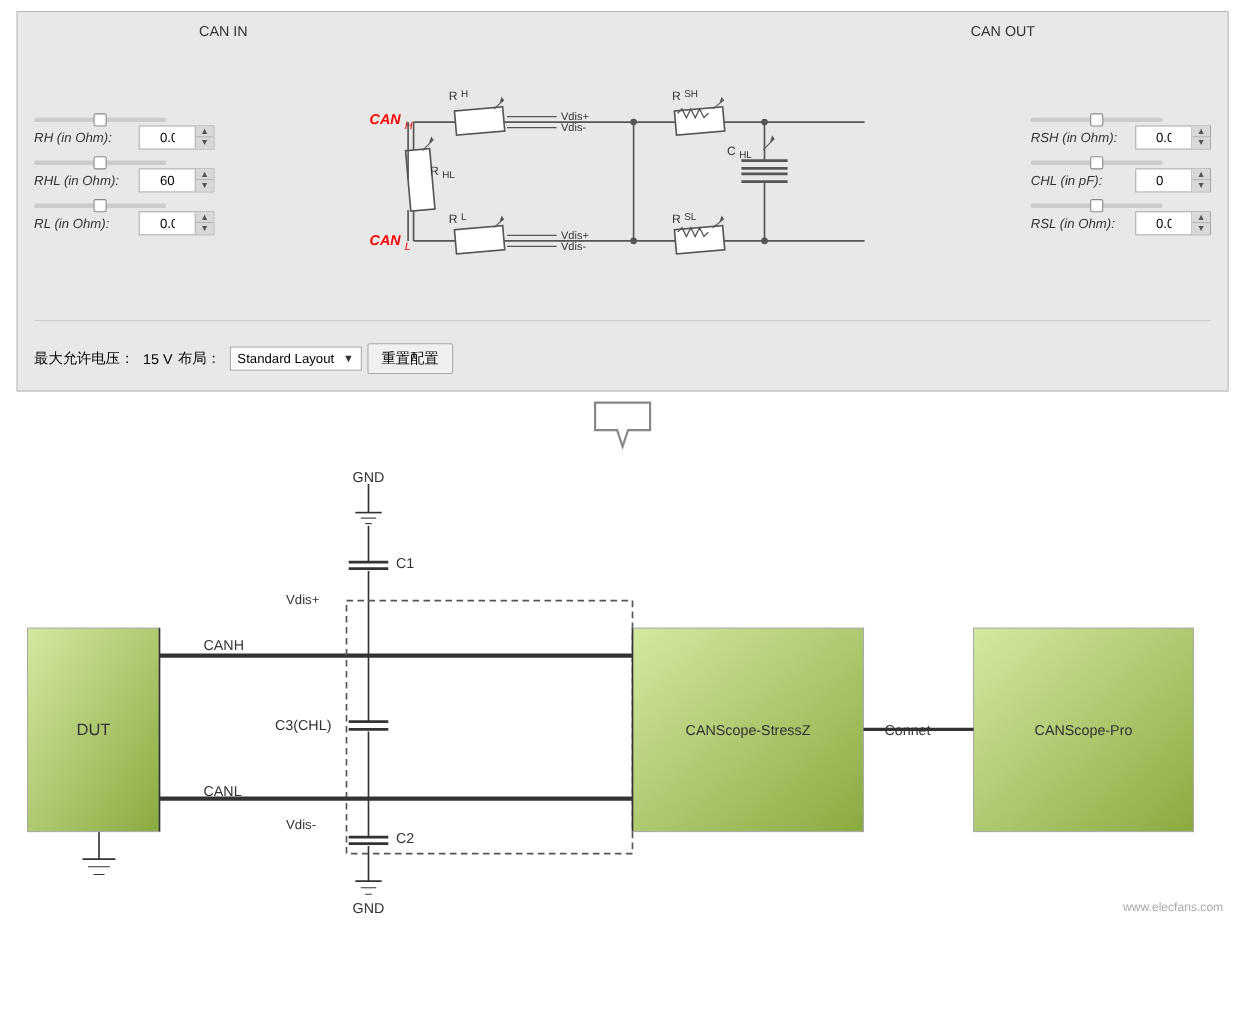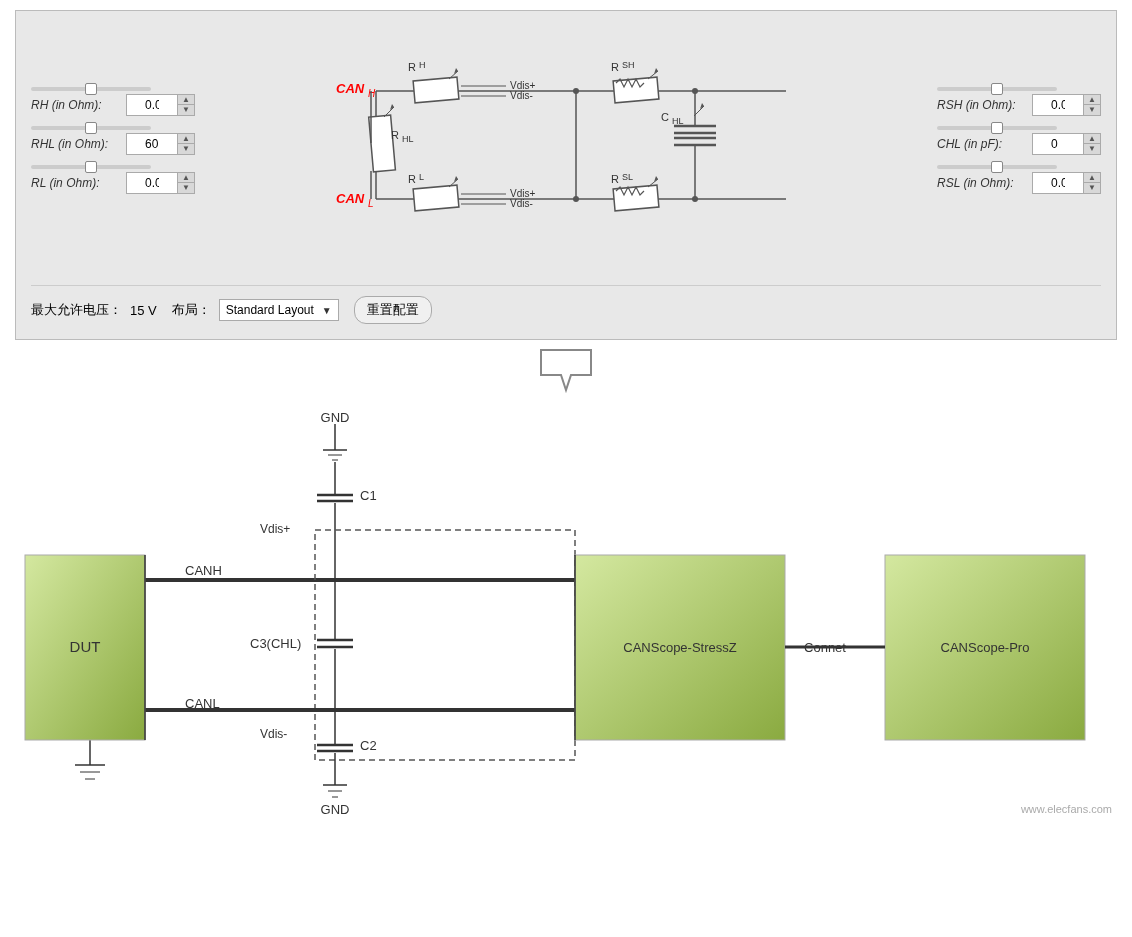--- a/index.html
+++ b/index.html
@@ -124,23 +124,23 @@
     
     .circuit-svg-area {
       flex: 1;
       position: relative;
     }
 
     
     .bottom-bar {
       display: flex;
       align-items: center;
-      gap: 15px;
-      margin-top: 24px;
-      padding-top: 10px;
+      gap: 5px;
+      margin-top: 10px;
+      padding-top: 20px;
       border-top: 1px solid #ccc;
     }
 
     .bottom-bar-item {
       display: flex;
       align-items: center;
       gap: 8px;
     }
 
     .layout-select {
@@ -159,21 +159,21 @@
       font-size: 10px;
       color: #333;
     }
 
     .reset-button {
       border: 1px solid #aaa;
       background: #f0f0f0;
       padding: 4px 12px;
       font-size: 13px;
       cursor: pointer;
-      border-radius: 12px;
+      border-radius: 2px;
     }
 
     
     .lower-diagram {
       margin: 0 15px;
       position: relative;
     }
 
     .watermark {
       position: absolute;
@@ -182,20 +182,24 @@
       font-size: 11px;
       color: #aaa;
       margin-top: 16px;
     }
   </style>
 </head>
 <body>
 
 <div class="top-panel">
 
+  <div style="display:flex; justify-content:space-between; padding: 0 160px 5px 150px;">
+    <span style="font-size:13px;color:#333;">CAN IN</span>
+    <span style="font-size:13px;color:#333;">CAN OUT</span>
+  </div>
 
   <div style="display:flex; align-items:center;">
 
     <div class="left-controls">
 
       <div>
         <div class="slider-container">
           <div class="slider-track">
             <div class="slider-thumb"></div>
           </div>

